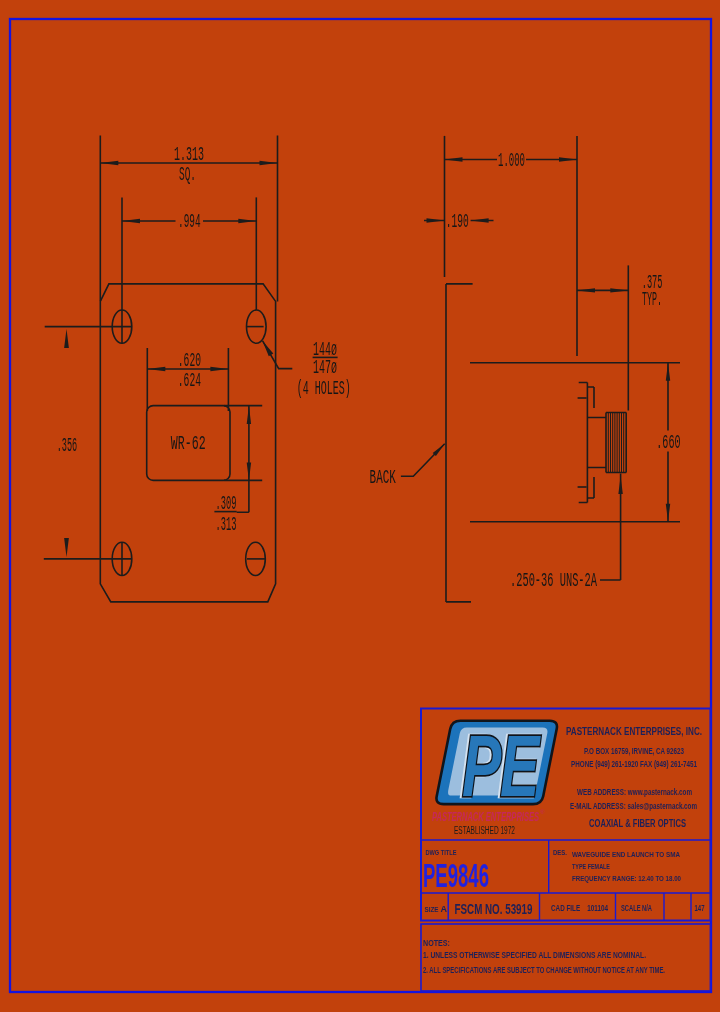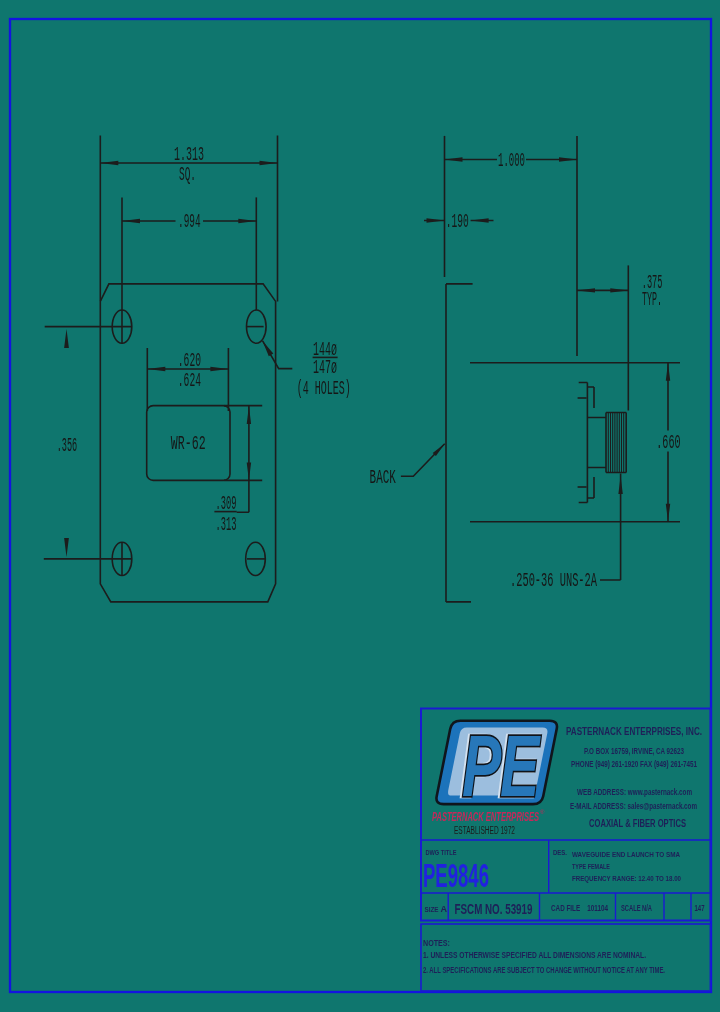--- a/index.html
+++ b/index.html
@@ -1,16 +1,16 @@
 <!DOCTYPE html>
 <html><head>
 <meta charset="utf-8">
 <style>
 html,body{margin:0;padding:0;background:#f6f1e2;}
-#page{position:relative;width:720px;height:1012px;background:#0f766e;overflow:hidden;font-family:"Liberation Sans",sans-serif;text-align:center;}
+#page{position:relative;width:720px;height:1012px;background:#c2410c;overflow:hidden;font-family:"Liberation Sans",sans-serif;text-align:center;}
 svg{position:absolute;top:0;left:0;}
 .ln{stroke:#1c1c1c;stroke-width:1.6;fill:none;}
 .ar{fill:#1c1c1c;stroke:none;}
 .t{font-family:"Liberation Mono",monospace;font-size:21px;fill:#161616;}
 .bl{stroke:#1a1ad2;fill:none;}
 .nv{font-family:"Liberation Sans",sans-serif;font-weight:bold;fill:#1e2058;}
 </style>
 </head>
 <body>
 <div id="page">

